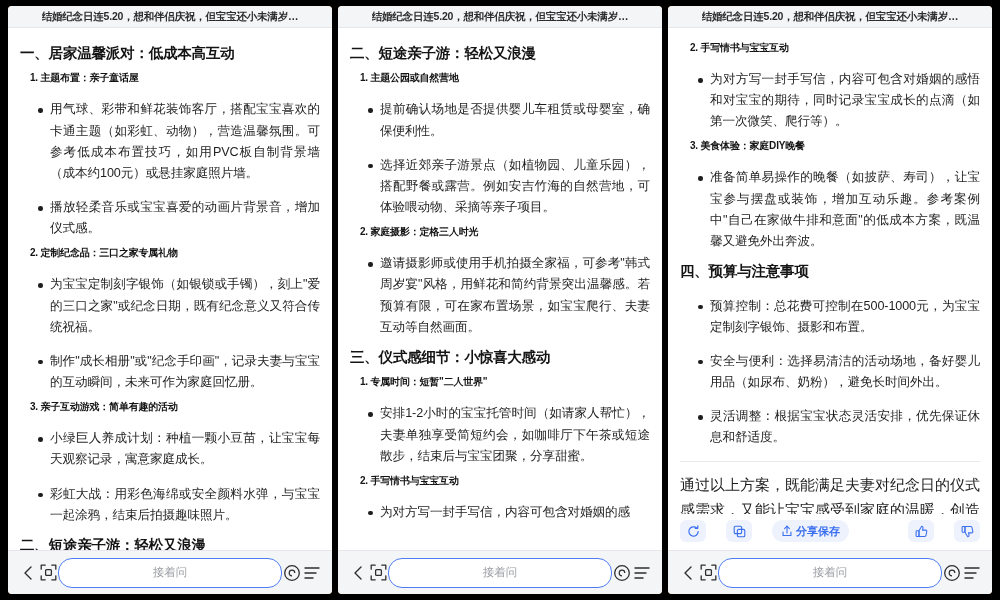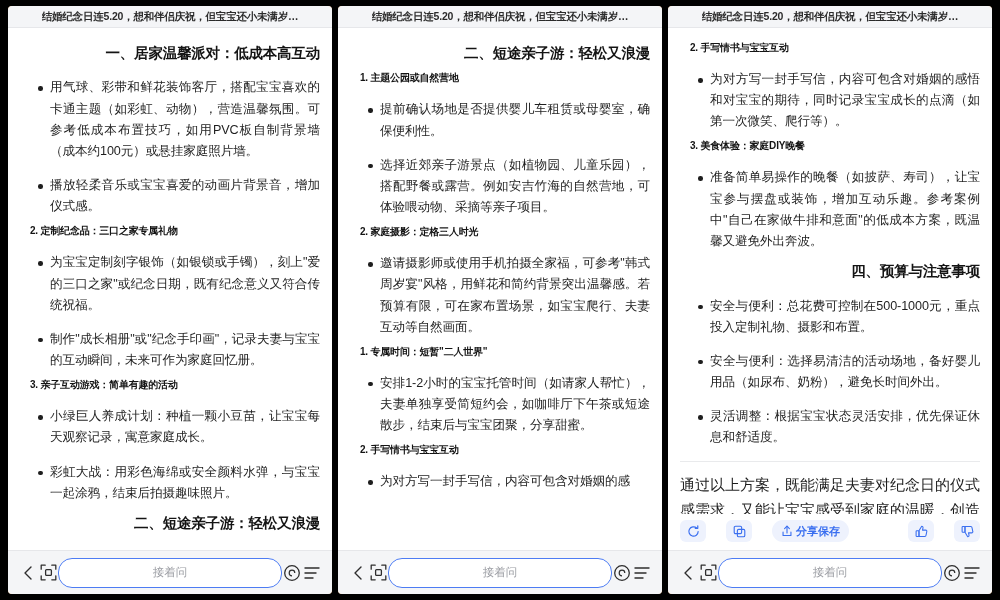--- a/index.html
+++ b/index.html
@@ -62,21 +62,20 @@
     background: #fff;
   }
 
   .h1 {
     font-size: 14.5px;
     font-weight: 700;
     color: #141414;
     line-height: 1.55;
     margin: 8px 0 4px 0;
     letter-spacing: -0.2px;
-    text-align: right;
   }
   .h2 {
     font-size: 10px;
     font-weight: 700;
     color: #141414;
     line-height: 1.6;
     margin: 6px 0 3px 10px;
     letter-spacing: -0.2px;
   }
   .li {
@@ -187,20 +186,21 @@
 <body>
 
 <div class="stage">
 
   <div class="phone">
     <div class="topbar">
       <div class="topbar-title">结婚纪念日连5.20，想和伴侣庆祝，但宝宝还小未满岁…</div>
     </div>
     <div class="content">
       <div class="h1">一、居家温馨派对：低成本高互动</div>
+      <div class="h2">1. 主题布置：亲子童话屋</div>
       <div class="li">用气球、彩带和鲜花装饰客厅，搭配宝宝喜欢的卡通主题（如彩虹、动物），营造温馨氛围。可参考低成本布置技巧，如用PVC板自制背景墙（成本约100元）或悬挂家庭照片墙。</div>
       <div class="li">播放轻柔音乐或宝宝喜爱的动画片背景音，增加仪式感。</div>
       <div class="h2">2. 定制纪念品：三口之家专属礼物</div>
       <div class="li">为宝宝定制刻字银饰（如银锁或手镯），刻上"爱的三口之家"或纪念日期，既有纪念意义又符合传统祝福。</div>
       <div class="li">制作"成长相册"或"纪念手印画"，记录夫妻与宝宝的互动瞬间，未来可作为家庭回忆册。</div>
       <div class="h2">3. 亲子互动游戏：简单有趣的活动</div>
       <div class="li">小绿巨人养成计划：种植一颗小豆苗，让宝宝每天观察记录，寓意家庭成长。</div>
       <div class="li">彩虹大战：用彩色海绵或安全颜料水弹，与宝宝一起涂鸦，结束后拍摄趣味照片。</div>
       <div class="h1">二、短途亲子游：轻松又浪漫</div>
     </div>
@@ -239,20 +239,21 @@
     <div class="topbar">
       <div class="topbar-title">结婚纪念日连5.20，想和伴侣庆祝，但宝宝还小未满岁…</div>
     </div>
     <div class="content">
       <div class="h1">二、短途亲子游：轻松又浪漫</div>
       <div class="h2">1. 主题公园或自然营地</div>
       <div class="li">提前确认场地是否提供婴儿车租赁或母婴室，确保便利性。</div>
       <div class="li">选择近郊亲子游景点（如植物园、儿童乐园），搭配野餐或露营。例如安吉竹海的自然营地，可体验喂动物、采摘等亲子项目。</div>
       <div class="h2">2. 家庭摄影：定格三人时光</div>
       <div class="li">邀请摄影师或使用手机拍摄全家福，可参考"韩式周岁宴"风格，用鲜花和简约背景突出温馨感。若预算有限，可在家布置场景，如宝宝爬行、夫妻互动等自然画面。</div>
+      <div class="h1">三、仪式感细节：小惊喜大感动</div>
       <div class="h2">1. 专属时间：短暂"二人世界"</div>
       <div class="li">安排1-2小时的宝宝托管时间（如请家人帮忙），夫妻单独享受简短约会，如咖啡厅下午茶或短途散步，结束后与宝宝团聚，分享甜蜜。</div>
       <div class="h2">2. 手写情书与宝宝互动</div>
       <div class="li">为对方写一封手写信，内容可包含对婚姻的感</div>
     </div>
     <div class="bottombar">
       <div class="icon-btn">
         <svg width="12" height="14" viewBox="0 0 12 14">
             <path d="M9 1 L3 7 L9 13" stroke="#2e2e2e" stroke-width="1.4" fill="none" stroke-linecap="round" stroke-linejoin="round"></path>
           </svg>
@@ -285,21 +286,21 @@
   <div class="phone">
     <div class="topbar">
       <div class="topbar-title">结婚纪念日连5.20，想和伴侣庆祝，但宝宝还小未满岁…</div>
     </div>
     <div class="content">
       <div class="h2">2. 手写情书与宝宝互动</div>
       <div class="li">为对方写一封手写信，内容可包含对婚姻的感悟和对宝宝的期待，同时记录宝宝成长的点滴（如第一次微笑、爬行等）。</div>
       <div class="h2">3. 美食体验：家庭DIY晚餐</div>
       <div class="li">准备简单易操作的晚餐（如披萨、寿司），让宝宝参与摆盘或装饰，增加互动乐趣。参考案例中"自己在家做牛排和意面"的低成本方案，既温馨又避免外出奔波。</div>
       <div class="h1">四、预算与注意事项</div>
-      <div class="li">安全与便利：总花费可控制在500-1000元，重点投入定制礼物、摄影和布置。</div>
+      <div class="li">预算控制：总花费可控制在500-1000元，为宝宝定制刻字银饰、摄影和布置。</div>
       <div class="li">安全与便利：选择易清洁的活动场地，备好婴儿用品（如尿布、奶粉），避免长时间外出。</div>
       <div class="li">灵活调整：根据宝宝状态灵活安排，优先保证休息和舒适度。</div>
       <hr class="hr">
       <div class="para">通过以上方案，既能满足夫妻对纪念日的仪式感需求，又能让宝宝感受到家庭的温暖，创造属于三口之家的独特回忆。</div>
     </div>
     <div class="actions">
       <div class="act">
         <svg width="13" height="13" viewBox="0 0 14 14">
           <path d="M12 7 a5 5 0 1 1 -1.6 -3.7" stroke="#3a6ff0" stroke-width="1.3" fill="none" stroke-linecap="round"></path>
           <path d="M11.6 0.9 L11.6 3.6 L8.9 3.6" stroke="#3a6ff0" stroke-width="1.3" fill="none" stroke-linecap="round" stroke-linejoin="round"></path>

